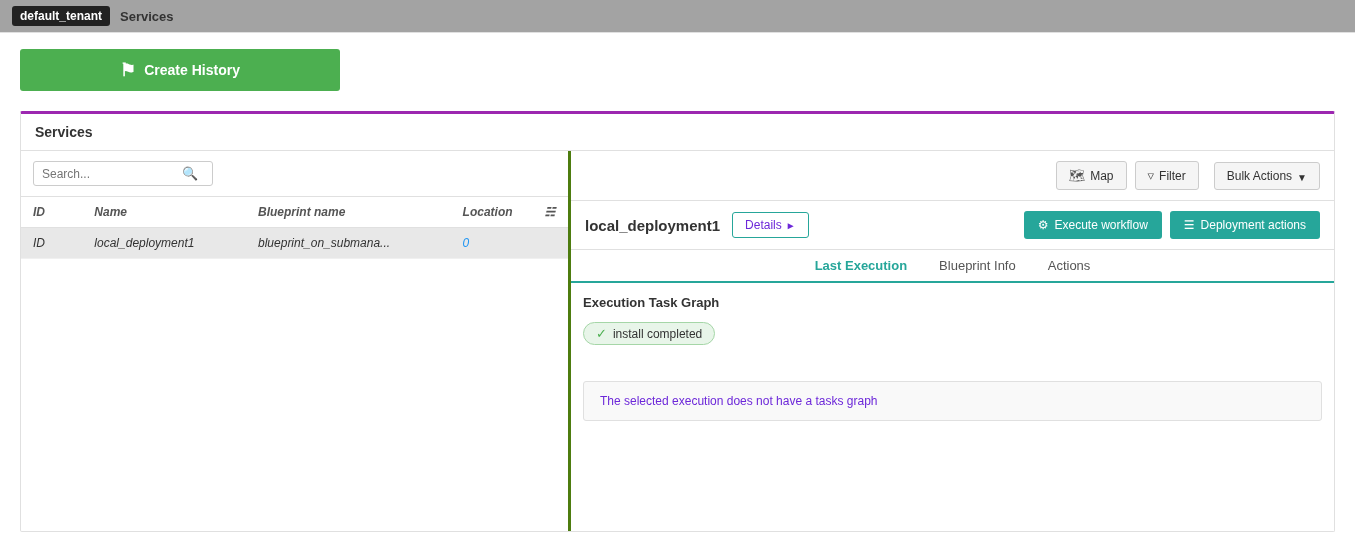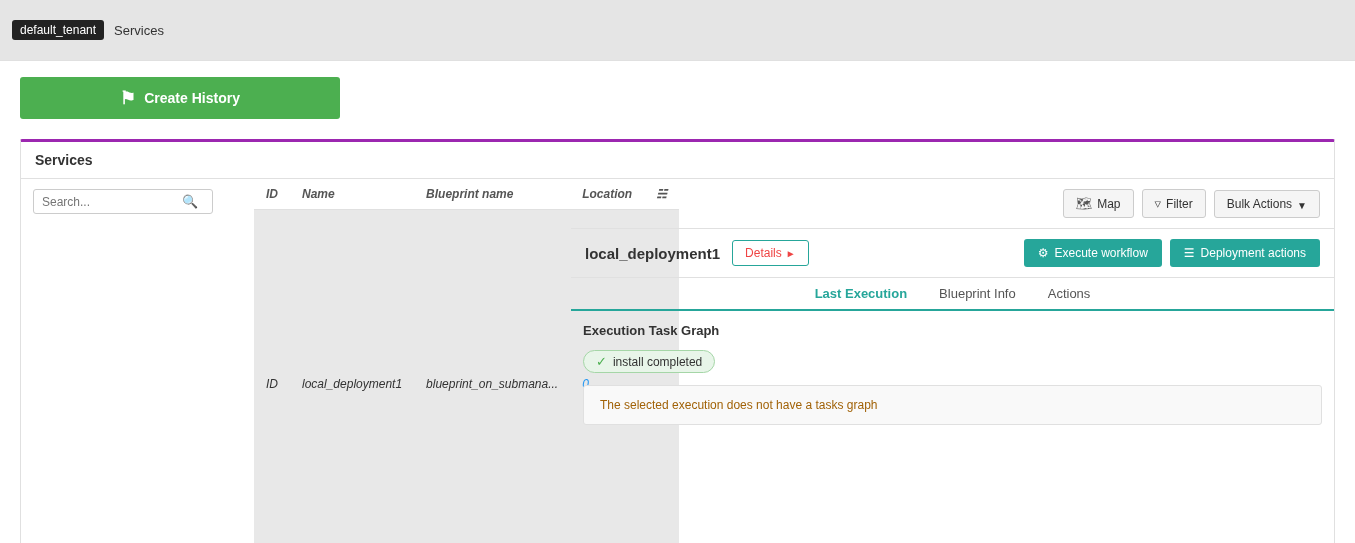--- a/index.html
+++ b/index.html
@@ -2,23 +2,24 @@
 <html><head>
   <meta charset="utf-8">
   <style>
     * { box-sizing: border-box; margin: 0; padding: 0; }
     body { font-family: Arial, sans-serif; font-size: 13px; background: #fff; color: #333; }
 
     
     .top-nav {
       display: flex;
       align-items: center;
-      padding: 20px 12px;
-      border-bottom: 1px solid #e0e0e0;
-      background: #e5e5e5;
+      padding: 6px 12px;
+      border-bottom: 1px solid #e0e0e0;
+      background: #a3a3a3;
+      font-weight: bold;
     }
     .tenant-badge {
       background: #222;
       color: #fff;
       padding: 3px 8px;
       border-radius: 3px;
       font-size: 12px;
       margin-right: 10px;
     }
     .nav-services {
@@ -71,22 +72,21 @@
       display: flex;
       height: 380px;
     }
 
     
     .list-panel {
       width: 550px;
       min-width: 550px;
       border-right: 3px solid #4d7c0f;
       display: flex;
-      flex-direction: row;
-      gap: 29px;
+      flex-direction: column;
     }
 
     .search-bar {
       padding: 10px 12px;
       border-bottom: 1px solid #e0e0e0;
     }
     .search-input-wrap {
       display: flex;
       align-items: center;
       border: 1px solid #ccc;
@@ -165,39 +165,40 @@
       align-items: center;
       gap: 5px;
       color: #333;
     }
     .toolbar-btn .btn-icon { font-size: 13px; color: #555; }
 
     .bulk-actions-btn {
       display: flex;
       align-items: flex-end;
       gap: 5px;
+      margin-left: 7px;
     }
     .bulk-caret { font-size: 10px; }
 
     
     .deployment-header {
       display: flex;
       align-items: center;
       padding: 10px 14px;
       gap: 12px;
       border-bottom: 1px solid #e0e0e0;
     }
     .deployment-name {
       font-size: 15px;
       font-weight: bold;
       color: #333;
     }
     .details-btn {
       border: 1px solid #26a69a;
-      color: #ef4444;
+      color: #6d28d9;
       background: #fff;
       padding: 5px 12px;
       border-radius: 3px;
       font-size: 12px;
       cursor: pointer;
       display: flex;
       align-items: center;
       gap: 4px;
     }
     .details-chevron { font-size: 10px; }
@@ -278,21 +279,22 @@
       margin-bottom: 12px;
     }
     .check-icon { color: #4caf50; font-size: 13px; }
 
     .no-tasks-msg {
       background: #f9f9f9;
       border: 1px solid #e0e0e0;
       border-radius: 3px;
       padding: 12px 16px;
       font-size: 12px;
-      color: #a16207;
+      color: #6d28d9;
+      margin-top: 24px;
     }
 
     
     .map-icon, .filter-icon { font-size: 14px; }
   </style>
 </head>
 <body>
 
 <div class="top-nav">
   <span class="tenant-badge">default_tenant</span>

